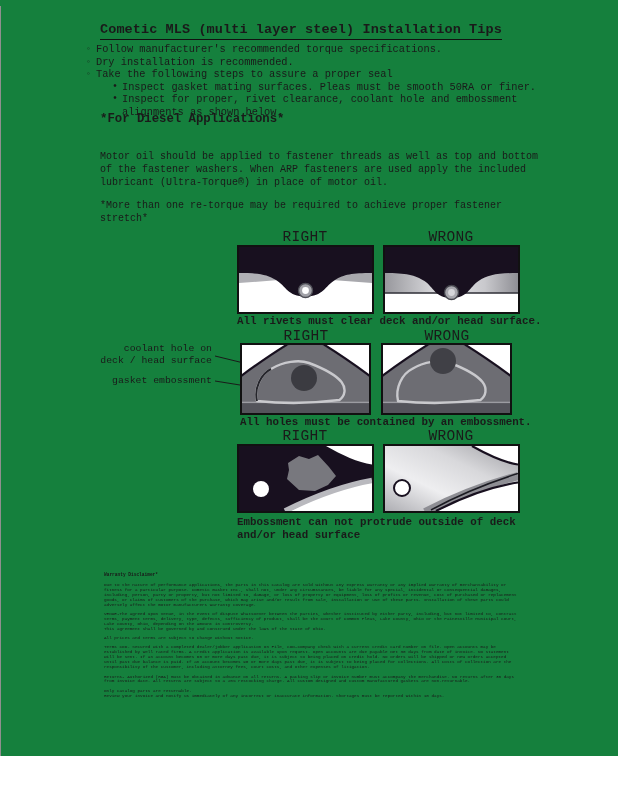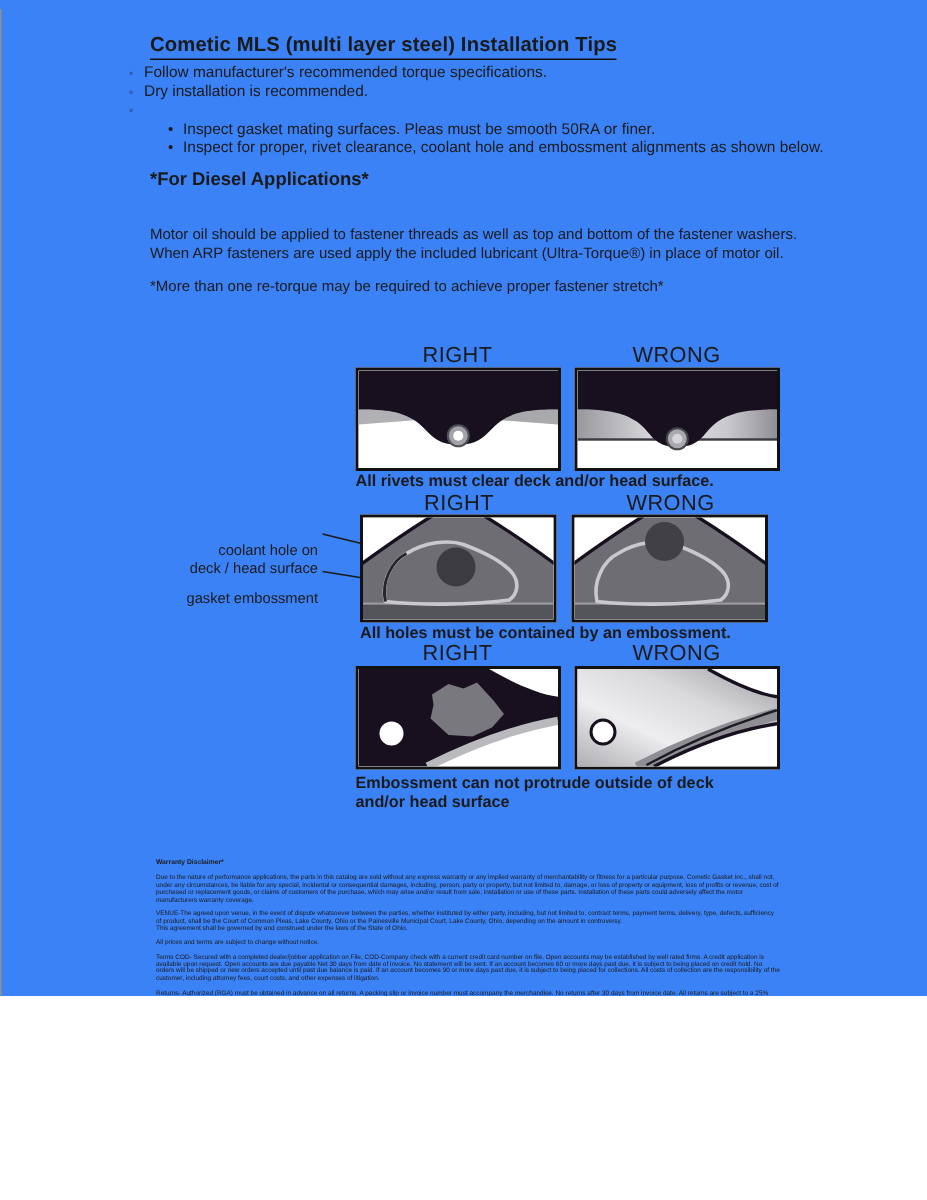--- a/index.html
+++ b/index.html
@@ -1,35 +1,35 @@
 <!DOCTYPE html>
 <html style="--text: #1a1a1a; --diagram_black: #18101f; --gasket_gray: #6d6d73; --embossment_light: #c9c9cd; --coolant_hole: #3b3b41;"><head>
 <meta charset="utf-8">
 <style>
   html,body{margin:0;padding:0;background:#fff;}
-  .page{position:relative;width:618px;height:664px;background:#3b82f6;overflow:hidden;
-        font-family:Liberation Sans, sans-serif;color:var(--text,#1a1a1a);}
+  .page{position:relative;width:618px;height:756px;background:#15803d;overflow:hidden;
+        font-family:Liberation Mono, monospace;color:var(--text,#1a1a1a);}
   .edge{position:absolute;left:0;top:6px;width:1px;height:788px;background:#8f8f8f;}
   .title{position:absolute;left:100px;top:22px;margin:0;font-size:13.5px;font-weight:bold;
          border-bottom:1.5px solid #111;padding-bottom:2px;letter-spacing:.1px;}
   .bullets{position:absolute;left:86px;top:43px;font-size:10.3px;line-height:12.6px;width:470px;}
   .b{display:flex;}
   .b .mk{width:10px;flex:0 0 10px;text-align:left;}
   .m1{font-size:8px;line-height:12.6px;}
   .m2{font-size:10px;line-height:12.6px;}
   .sub{margin-left:26px;}
   .diesel{position:absolute;left:100px;top:112px;width:440px;}
   .diesel h2{margin:0 0 24px 0;font-size:12.3px;font-weight:bold;}
   .diesel p{margin:0 0 9px 0;font-size:10px;line-height:13.2px;}
   .dg-header{position:absolute;width:120px;text-align:center;font-size:14.5px;
              font-weight:500;letter-spacing:.3px;}
   .fig{position:absolute;border:2px solid #111;background:#fff;line-height:0;}
   .caption{position:absolute;font-size:10.8px;font-weight:bold;line-height:12.5px;}
   .dg-label{position:absolute;left:36px;width:176px;text-align:right;
-            font-size:9.8px;line-height:11.5px;margin-top:19px;}
+            font-size:9.8px;line-height:11.5px;}
   .leader{position:absolute;left:0;top:0;pointer-events:none;}
   .legal{position:absolute;left:104px;top:573px;width:416px;font-size:4.3px;line-height:4.9px;}
   .legal h3{margin:0 0 5px 0;font-size:4.5px;}
   .legal p{margin:0 0 4.5px 0;}
   .legal p.tight{margin-bottom:0;}
   .footer-code{position:absolute;left:388px;top:756px;font-size:14px;letter-spacing:.2px;}
 </style>
 </head>
 <body>
 
@@ -42,20 +42,21 @@
     <div class="b">
         <span class="mk m1">◦</span>
         <span>Follow manufacturer's recommended torque specifications.</span>
       </div>
     <div class="b">
         <span class="mk m1">◦</span>
         <span>Dry installation is recommended.</span>
       </div>
     <div class="b">
         <span class="mk m1">◦</span>
+        <span>Take the following steps to assure a proper seal</span>
       </div>
     <div class="b sub">
         <span class="mk m2">•</span>
         <span>Inspect gasket mating surfaces.  Pleas must be smooth 50RA or finer.</span>
       </div>
     <div class="b sub">
         <span class="mk m2">•</span>
         <span>Inspect for proper, rivet clearance, coolant hole and embossment alignments as shown below.</span>
       </div>
   </div>

